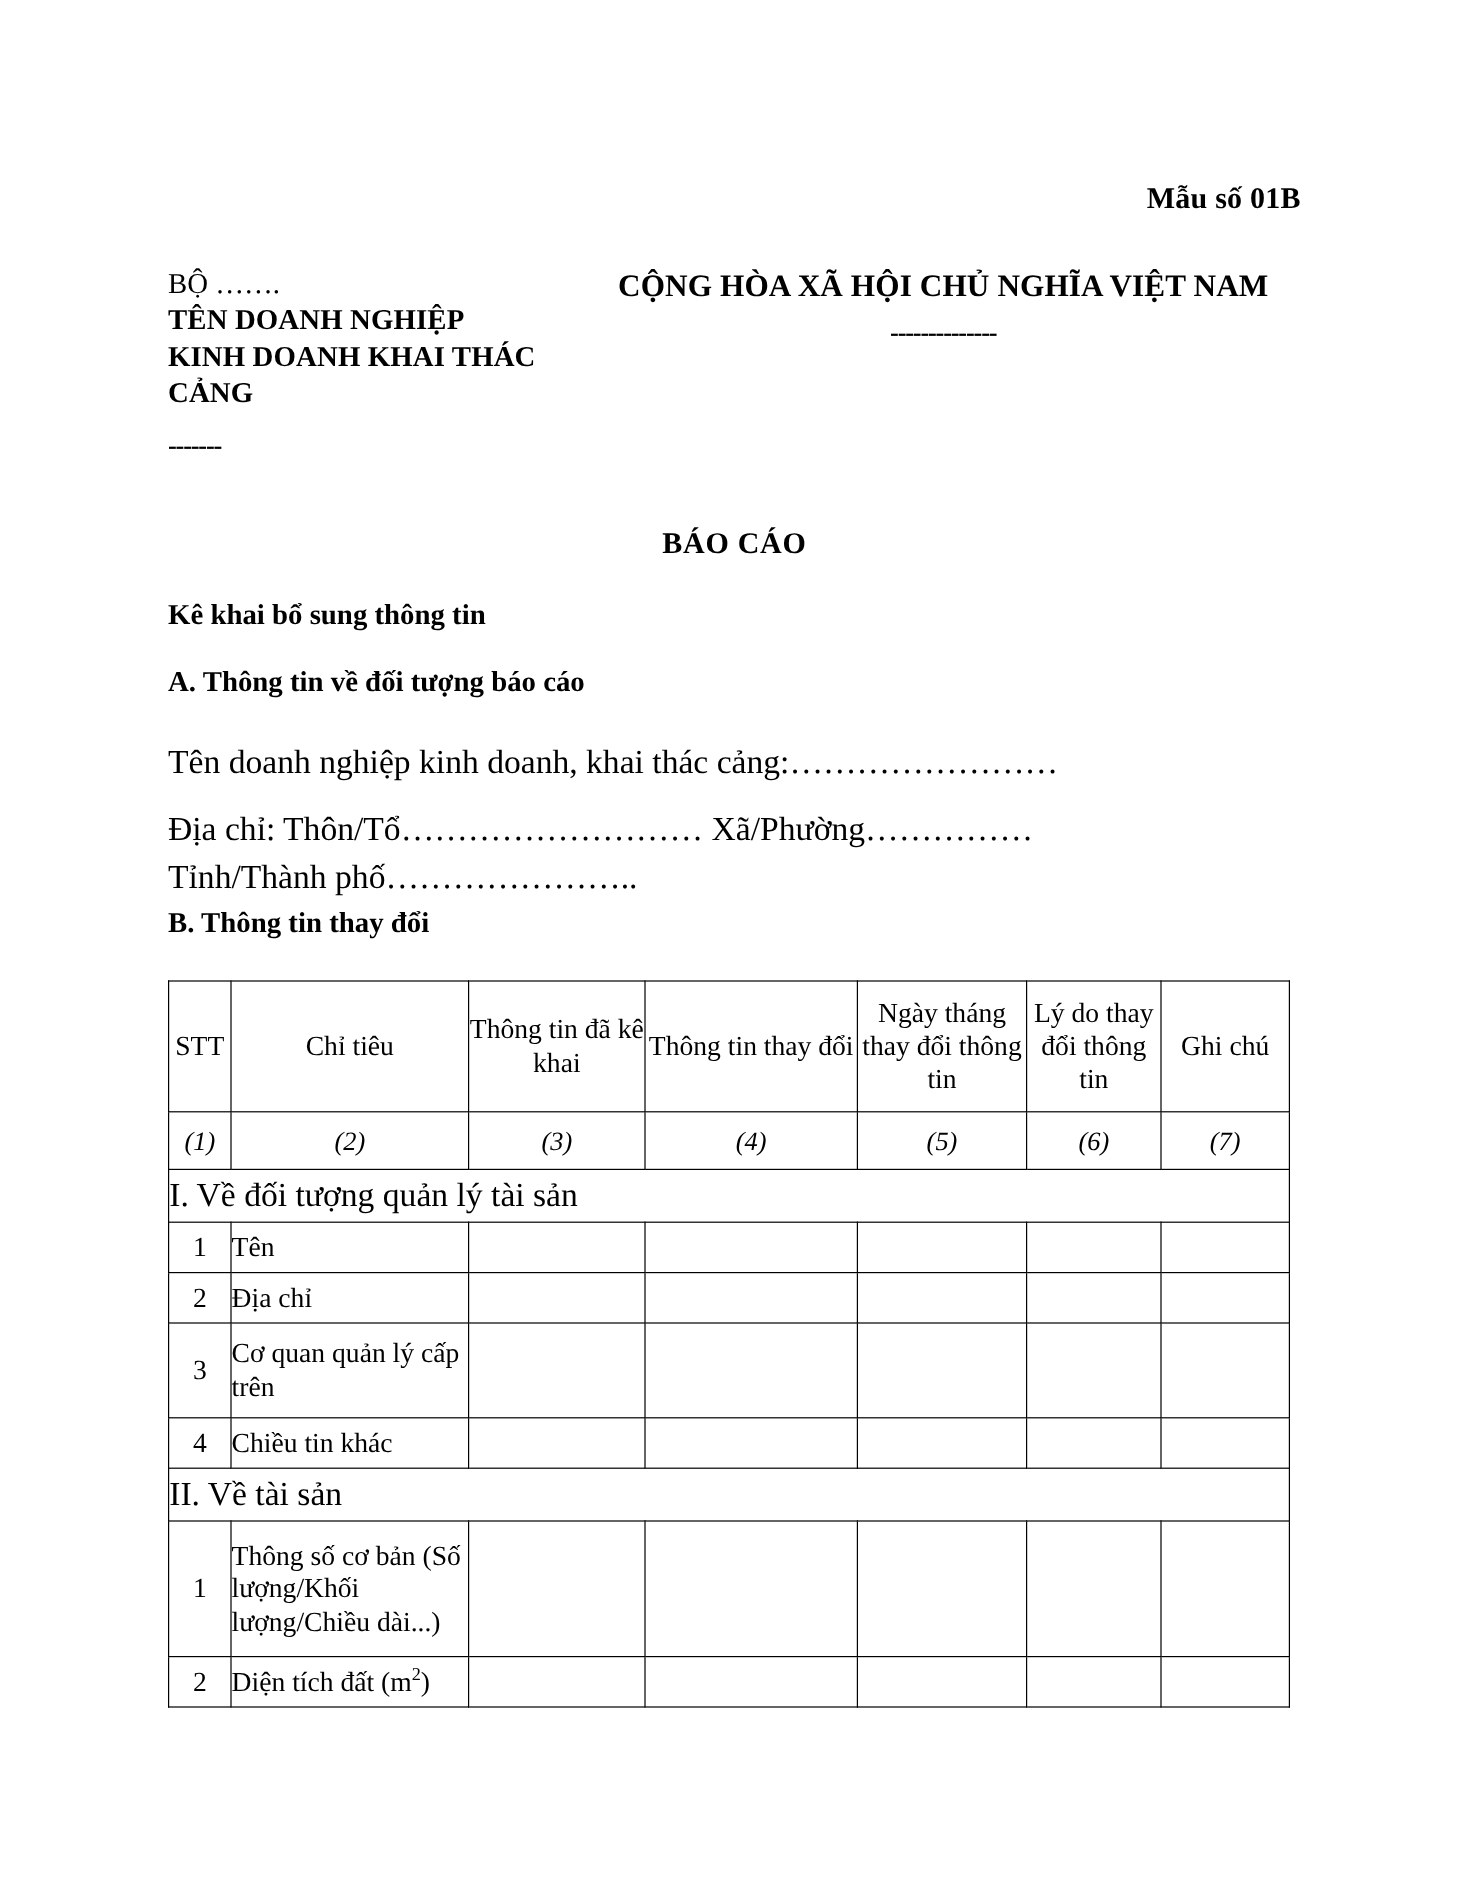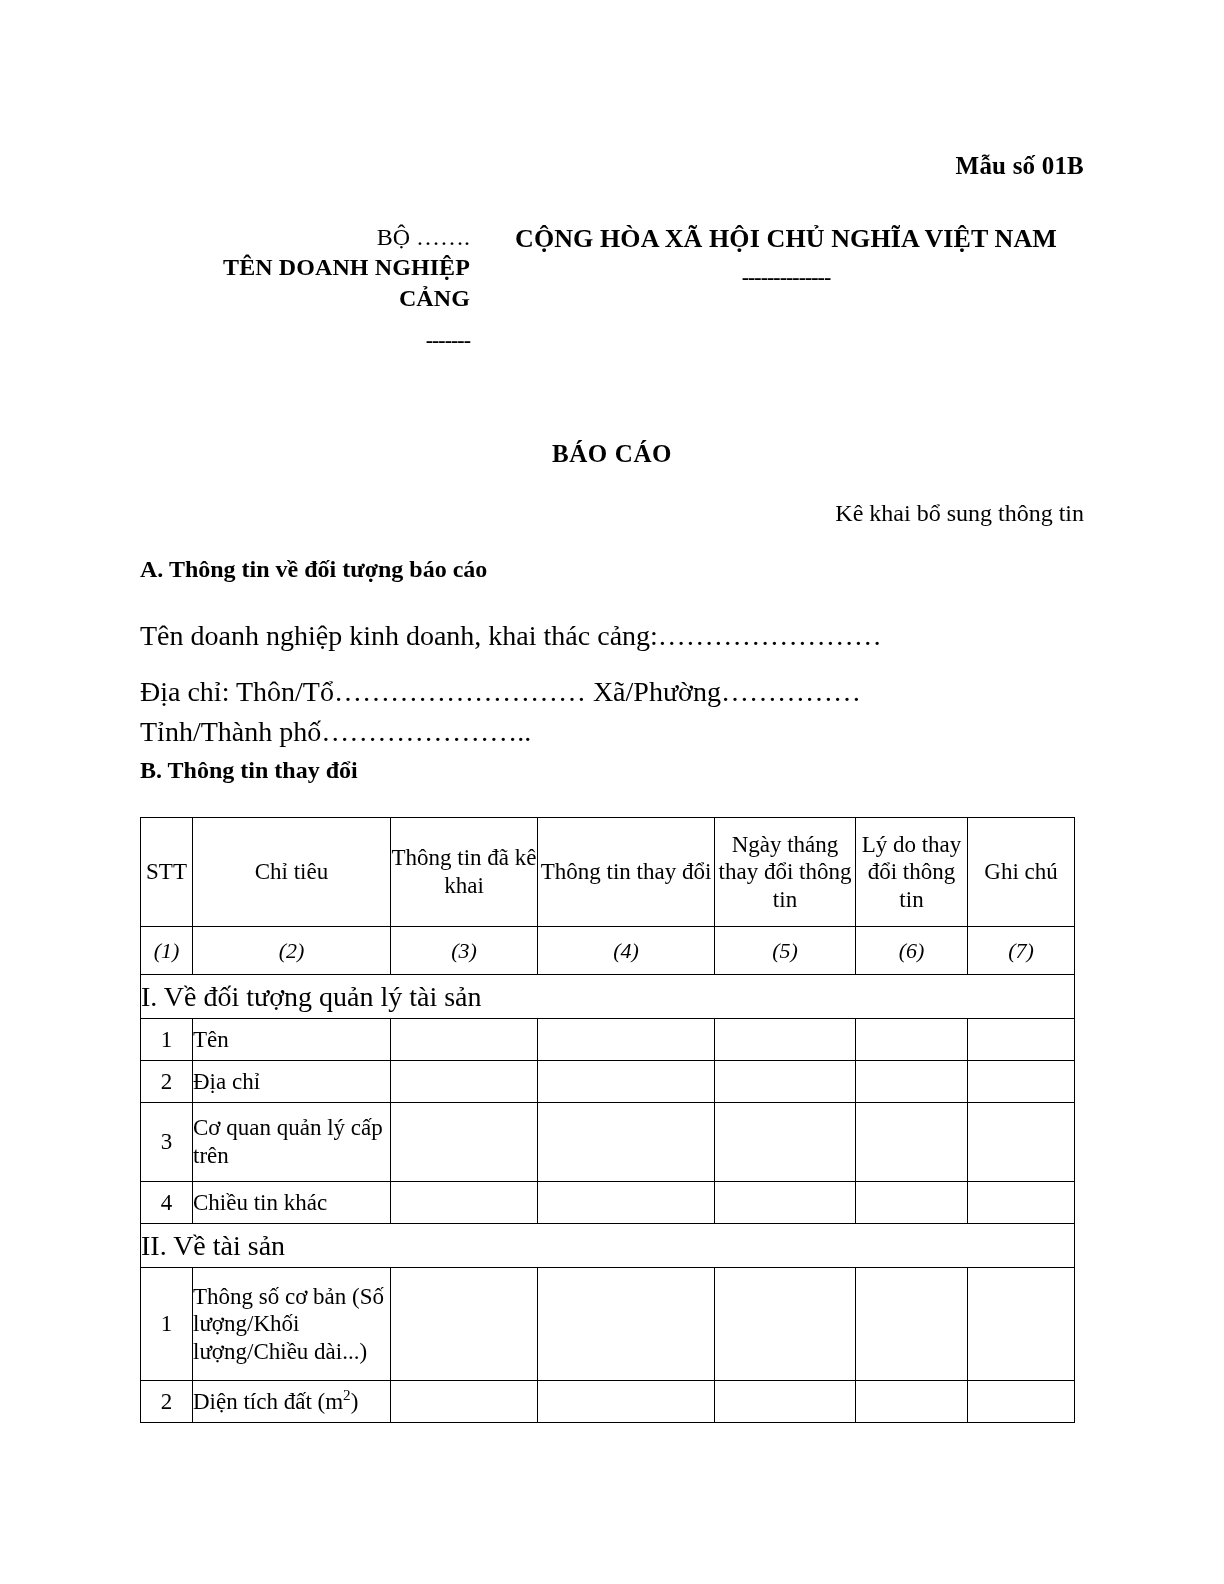--- a/index.html
+++ b/index.html
@@ -37,21 +37,21 @@
   .header {
     position: absolute;
     top: 222px;
     left: 140px;
     right: 140px;
     display: flex;
     align-items: flex-start;
   }
   .header-left {
     width: 330px;
-    text-align: right;
+    text-align: left;
     line-height: 1.27;
   }
   .header-left .ministry {
     font-size: 24px;
     font-weight: normal;
   }
   .header-left .org {
     font-size: 24px;
     font-weight: bold;
     letter-spacing: 0.1px;
@@ -91,23 +91,23 @@
     text-align: center;
     font-size: 25px;
     font-weight: bold;
     letter-spacing: 0.6px;
   }
   .doc-subtitle {
     position: absolute;
     top: 500px;
     left: 140px;
     right: 140px;
-    text-align: right;
+    text-align: left;
     font-size: 24px;
-    font-weight: normal;
+    font-weight: bold;
   }
 
   
   .section-heading {
     position: absolute;
     left: 140px;
     font-size: 24px;
     font-weight: bold;
   }
   #sec-a { top: 556px; }
@@ -195,20 +195,21 @@
 <body>
 
 <div class="page">
 
   <div class="form-number">Mẫu số 01B</div>
 
   <div class="header">
     <div class="header-left">
       <div class="ministry">BỘ …….</div>
       <div class="org">TÊN DOANH NGHIỆP</div>
+      <div class="org">KINH DOANH KHAI THÁC</div>
       <div class="org">CẢNG</div>
       <div class="rule rule-left">-------</div>
     </div>
     <div class="header-right">
       <div class="nation">CỘNG HÒA XÃ HỘI CHỦ NGHĨA VIỆT NAM</div>
       <div class="rule rule-right">--------------</div>
     </div>
   </div>
 
   <div class="doc-title">BÁO CÁO</div>

